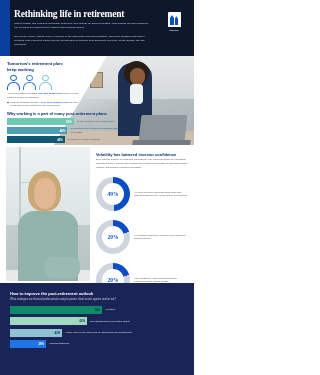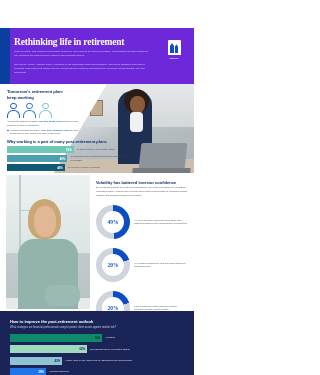--- a/index.html
+++ b/index.html
@@ -1,22 +1,22 @@
 <!DOCTYPE html>
 <html><head>
 <meta charset="utf-8">
 <style>
   * { margin:0; padding:0; box-sizing:border-box; }
   html,body { width:194px; height:375px; overflow:hidden; background:#ffffff;
     font-family:"Liberation Sans", sans-serif; }
   .page { position:relative; width:194px; height:375px; background:#e9e9ed; }
 
   
-  .header { position:relative; width:194px; height:56px; background:#6d28d9;
-    overflow:hidden;margin-top:28px; }
+  .header { position:relative; width:194px; height:56px; background:#0f172a;
+    overflow:hidden; }
   .header::after { content:""; position:absolute; left:0; top:0; width:10px;
     height:56px; background:#0a3fa0; }
   .hdr-title { position:absolute; left:14px; top:9px; font-size:9.5px;
     font-weight:bold; color:#ffffff; letter-spacing:-0.2px;
     font-family:"Liberation Serif", serif; }
   .hdr-body { position:absolute; left:14px; width:136px; color:#ccdcf5;
     font-size:2.5px; line-height:1.55; }
   .hdr-b1 { top:22px; }
   .hdr-b2 { top:35px; }
   .logo { position:absolute; right:10px; top:12px; width:20px; text-align:center; }

